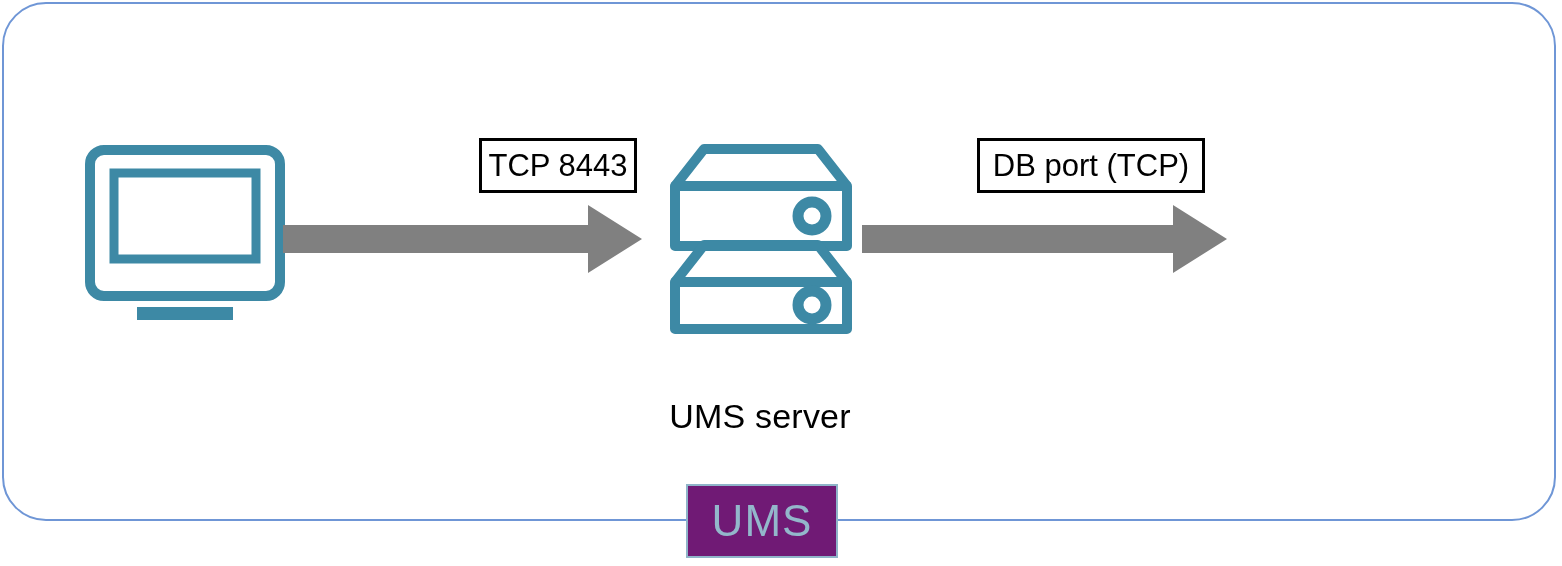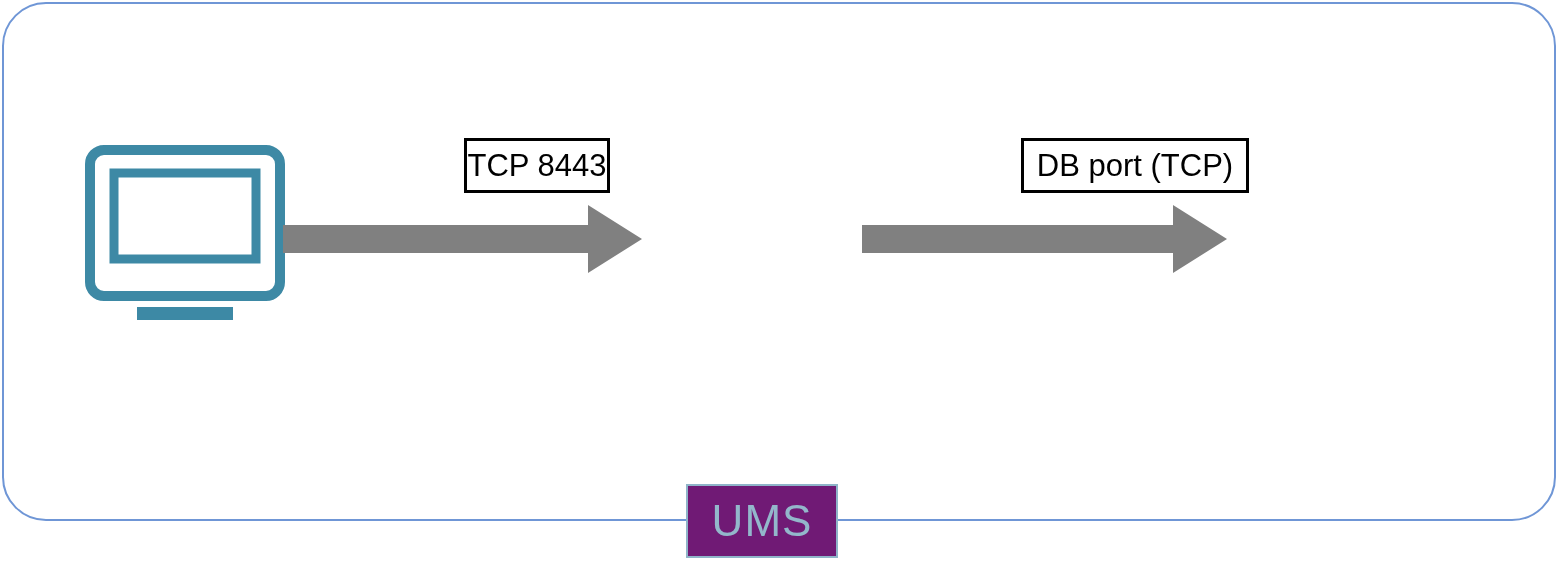--- a/index.html
+++ b/index.html
@@ -113,29 +113,49 @@
       </svg>
     </div>
   </div>
 
   <div class="arrow" style="left:283px; top:200px; width:362px; height:78px;">
     <svg width="362" height="78" viewBox="0 0 362 78" xmlns="http://www.w3.org/2000/svg">
       <polygon points="0,25 305,25 305,5 359,39 305,73 305,53 0,53" fill="#808080"></polygon>
     </svg>
   </div>
 
-  <div class="port-label" style="left:464px; top:138px; width:146px; height:55px;">TCP 8443</div>
+  <div class="port-label" style="left:479px; top:138px; width:158px; height:55px;">TCP 8443</div>
 
+  <div class="node" style="left:610px; top:138px; width:300px; height:310px;">
+    <div class="node-icon" style="left:52px; top:0px; width:198px; height:196px;">
+      <svg width="198" height="196" viewBox="0 0 198 196" xmlns="http://www.w3.org/2000/svg">
+        <g fill="none" stroke="#3d89a5" stroke-width="10" stroke-linejoin="round">
+
+          <path d="M13 48 L 42 11 L 156 11 L 185 48"></path>
+
+          <rect x="13" y="48" width="172" height="60"></rect>
+
+          <path d="M13 144 L 42 107 L 156 107 L 185 144"></path>
+
+          <rect x="13" y="144" width="172" height="47"></rect>
+        </g>
+
+        <circle cx="150" cy="78" r="14" fill="none" stroke="#3d89a5" stroke-width="11"></circle>
+        <circle cx="150" cy="167" r="14" fill="none" stroke="#3d89a5" stroke-width="11"></circle>
+      </svg>
+    </div>
+    <div class="node-caption" style="top:258px;">UMS server</div>
+  </div>
 
   <div class="arrow" style="left:862px; top:200px; width:368px; height:78px;">
     <svg width="368" height="78" viewBox="0 0 368 78" xmlns="http://www.w3.org/2000/svg">
       <polygon points="0,25 311,25 311,5 365,39 311,73 311,53 0,53" fill="#808080"></polygon>
     </svg>
   </div>
 
-  <div class="port-label" style="left:977px; top:138px; width:228px; height:55px;margin-left:44px;">DB port (TCP)</div>
+  <div class="port-label" style="left:977px; top:138px; width:228px; height:55px;">DB port (TCP)</div>
 
 
   <div class="ums-badge" style="left:686px; top:484px; width:152px; height:74px;">
     <span class="ums-badge-text">UMS</span>
   </div>
 
 </div>
 
 </body></html>

